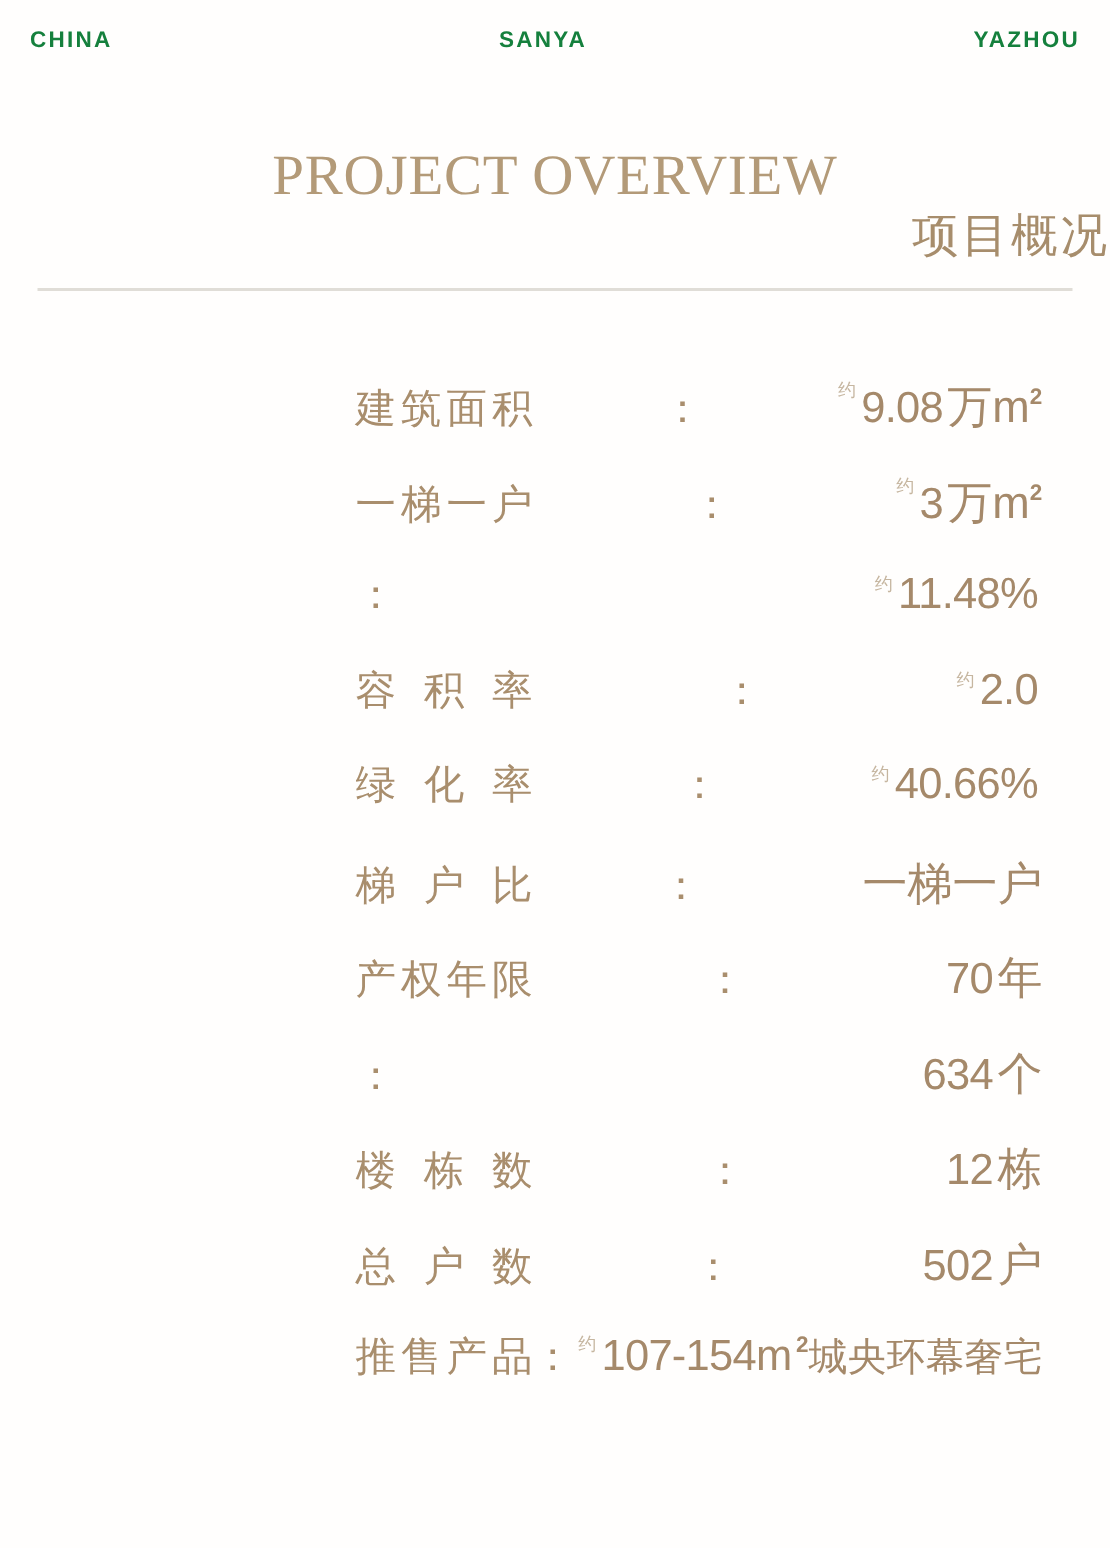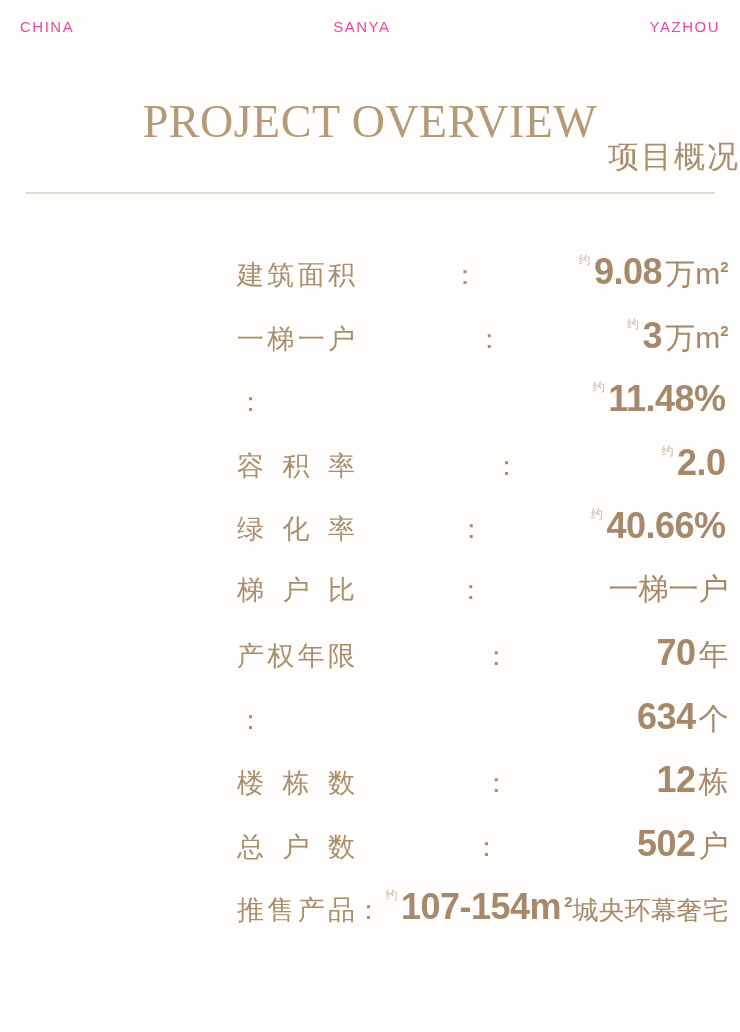--- a/index.html
+++ b/index.html
@@ -13,35 +13,35 @@
   }
   
   .corners {
     position: absolute;
     top: 18px;
     left: 20px;
     right: 20px;
     display: flex;
     justify-content: space-between;
     align-items: center;
-    color: #ec4899;
+    color: #15803d;
     font-size: 15px;
-    font-weight: 400;
+    font-weight: 700;
     letter-spacing: 1.5px;
   }
   
   .title-en {
     position: absolute;
     top: 95px;
     left: 0;
     width: 100%;
     margin: 0;
     text-align: center;
     font-family: "Liberation Serif", "DejaVu Serif", serif;
-    font-size: 46px;
+    font-size: 38px;
     font-weight: 400;
     letter-spacing: 0.5px;
     color: #b39a78;
   }
   .title-zh {
     position: absolute;
     top: 136px;
     left: 0;
     width: 100%;
     margin: 0;
@@ -94,22 +94,22 @@
   .approx {
     display: inline-block;
     width: 19px;
     font-size: 12px;
     color: #c6b6a0;
     text-align: center;
     align-self: flex-start;
     margin-top: 1px;
   }
   .num {
-    font-size: 36px;
-    font-weight: 700;
+    font-size: 29px;
+    font-weight: 400;
     color: #a5896a;
     letter-spacing: -0.5px;
   }
   .unit {
     font-size: 30px;
     color: #a5896a;
     margin-left: 3px;
   }
   .sup {
     font-size: 15px;

